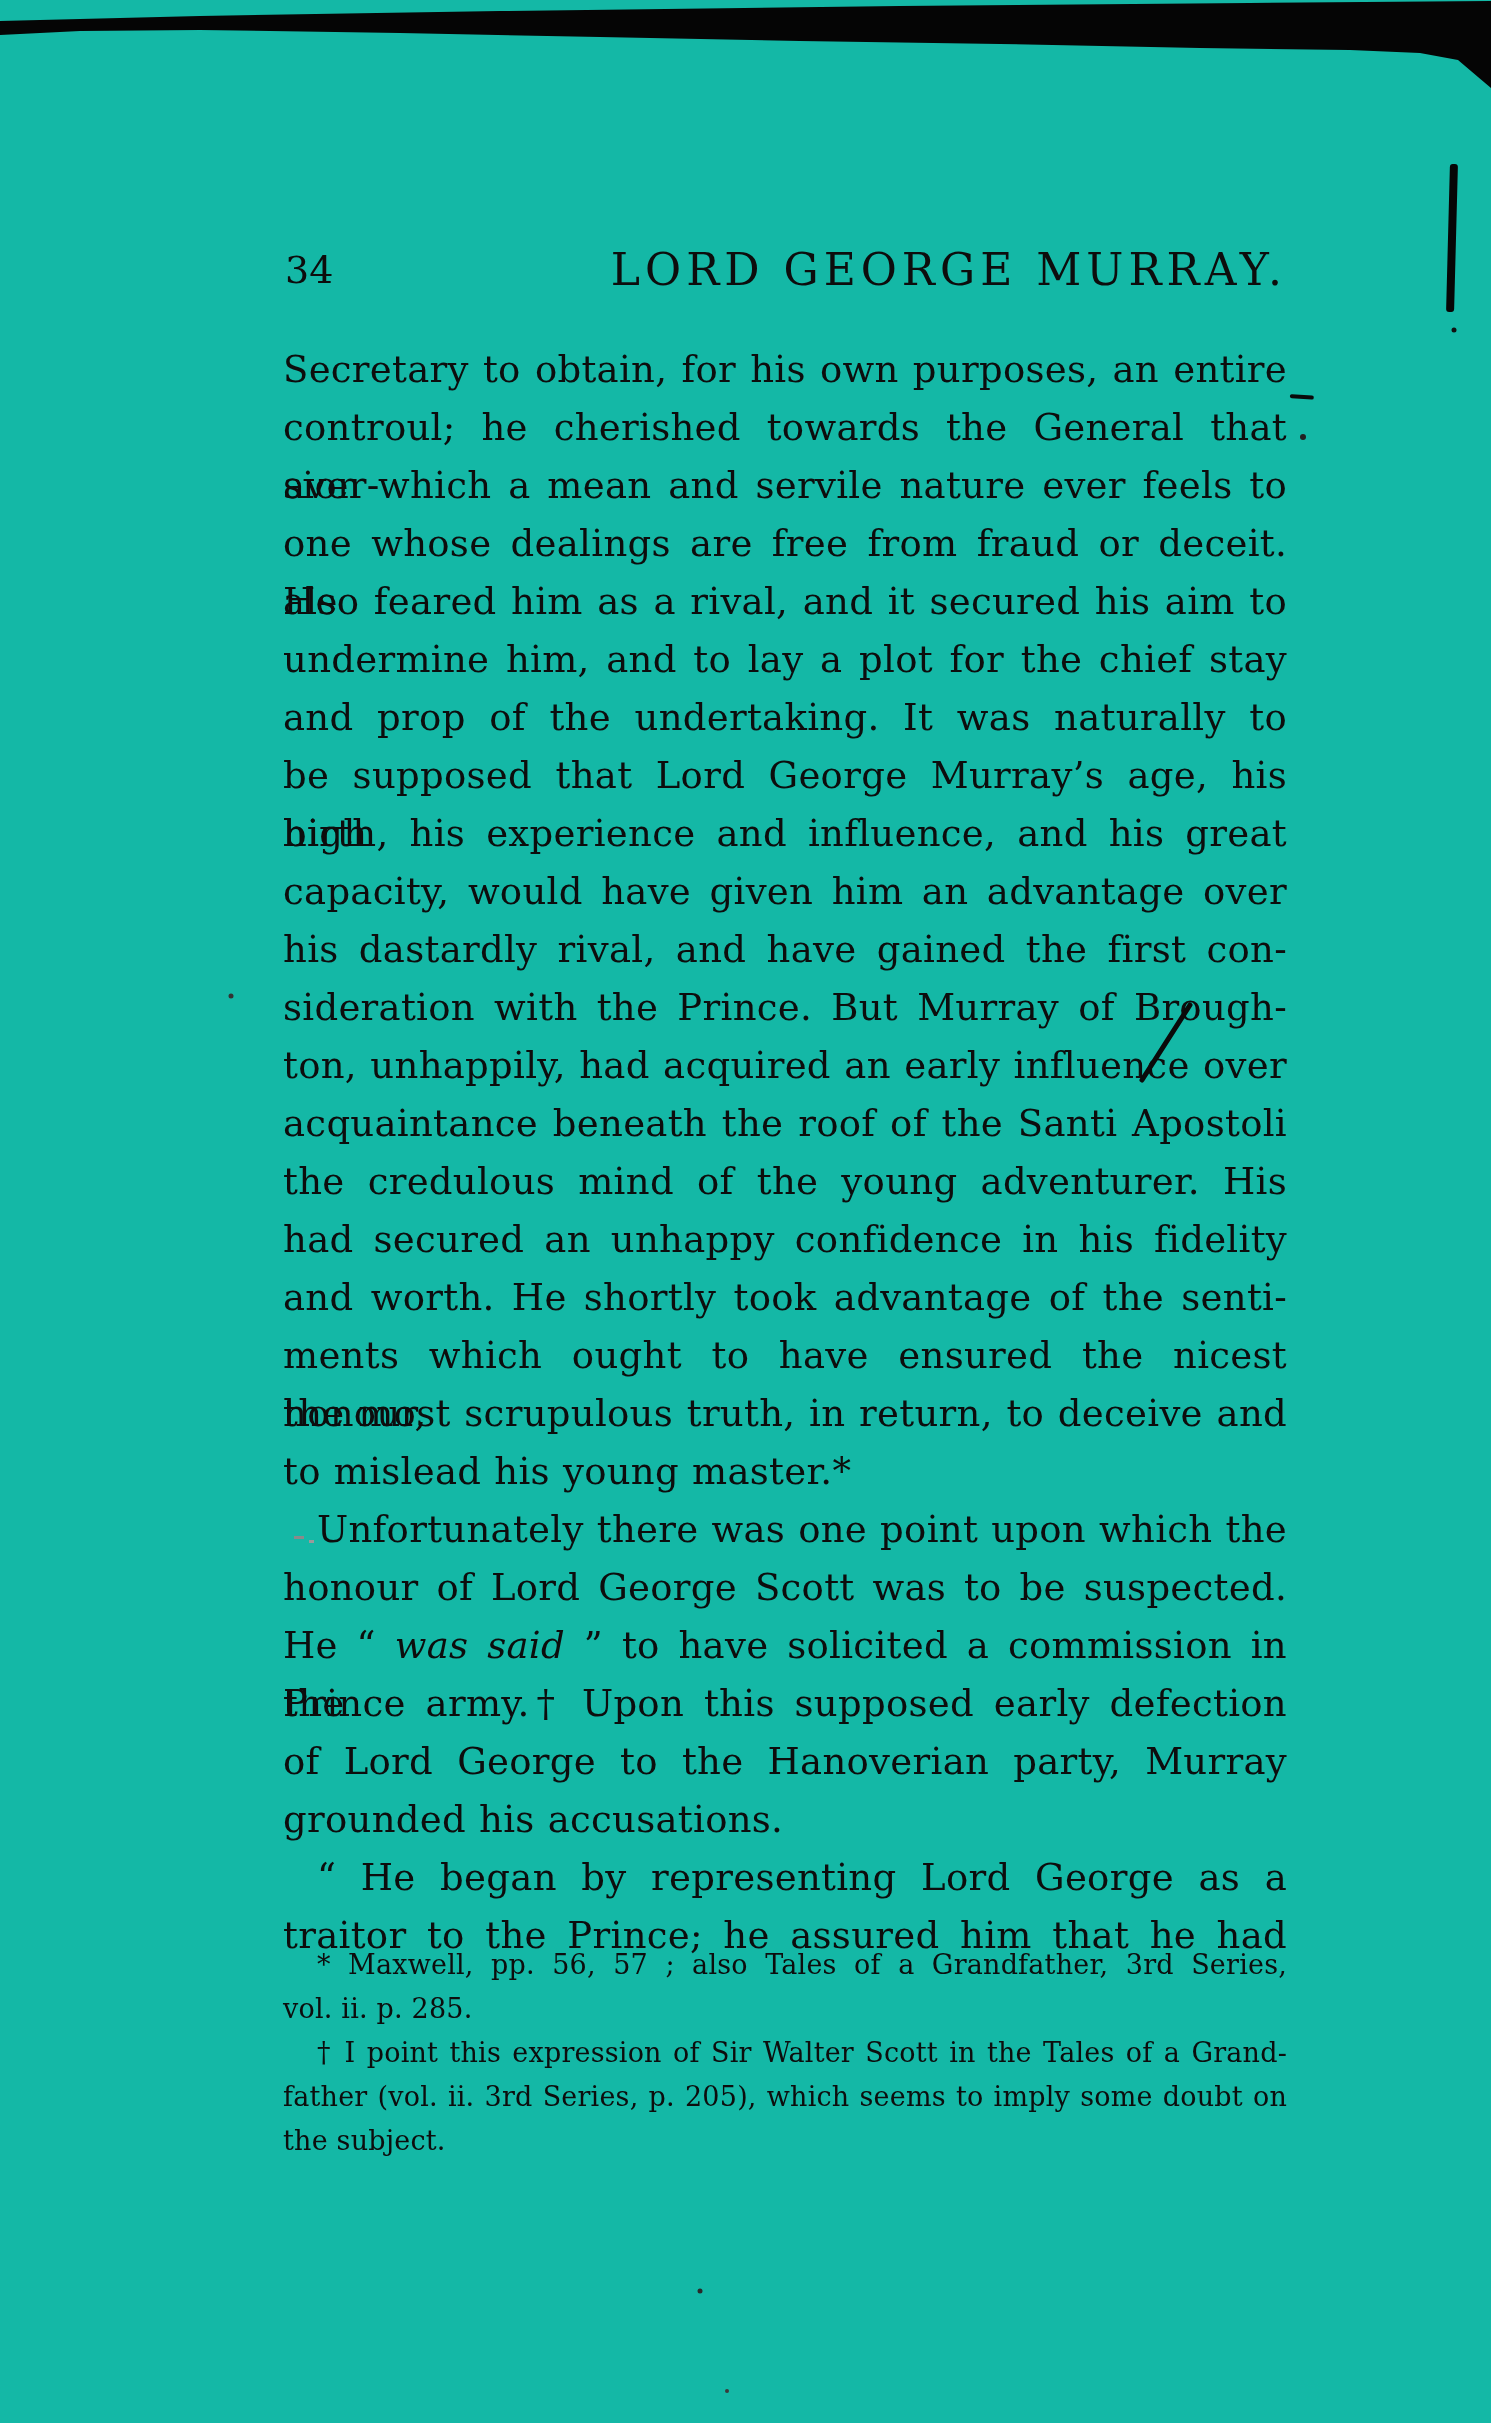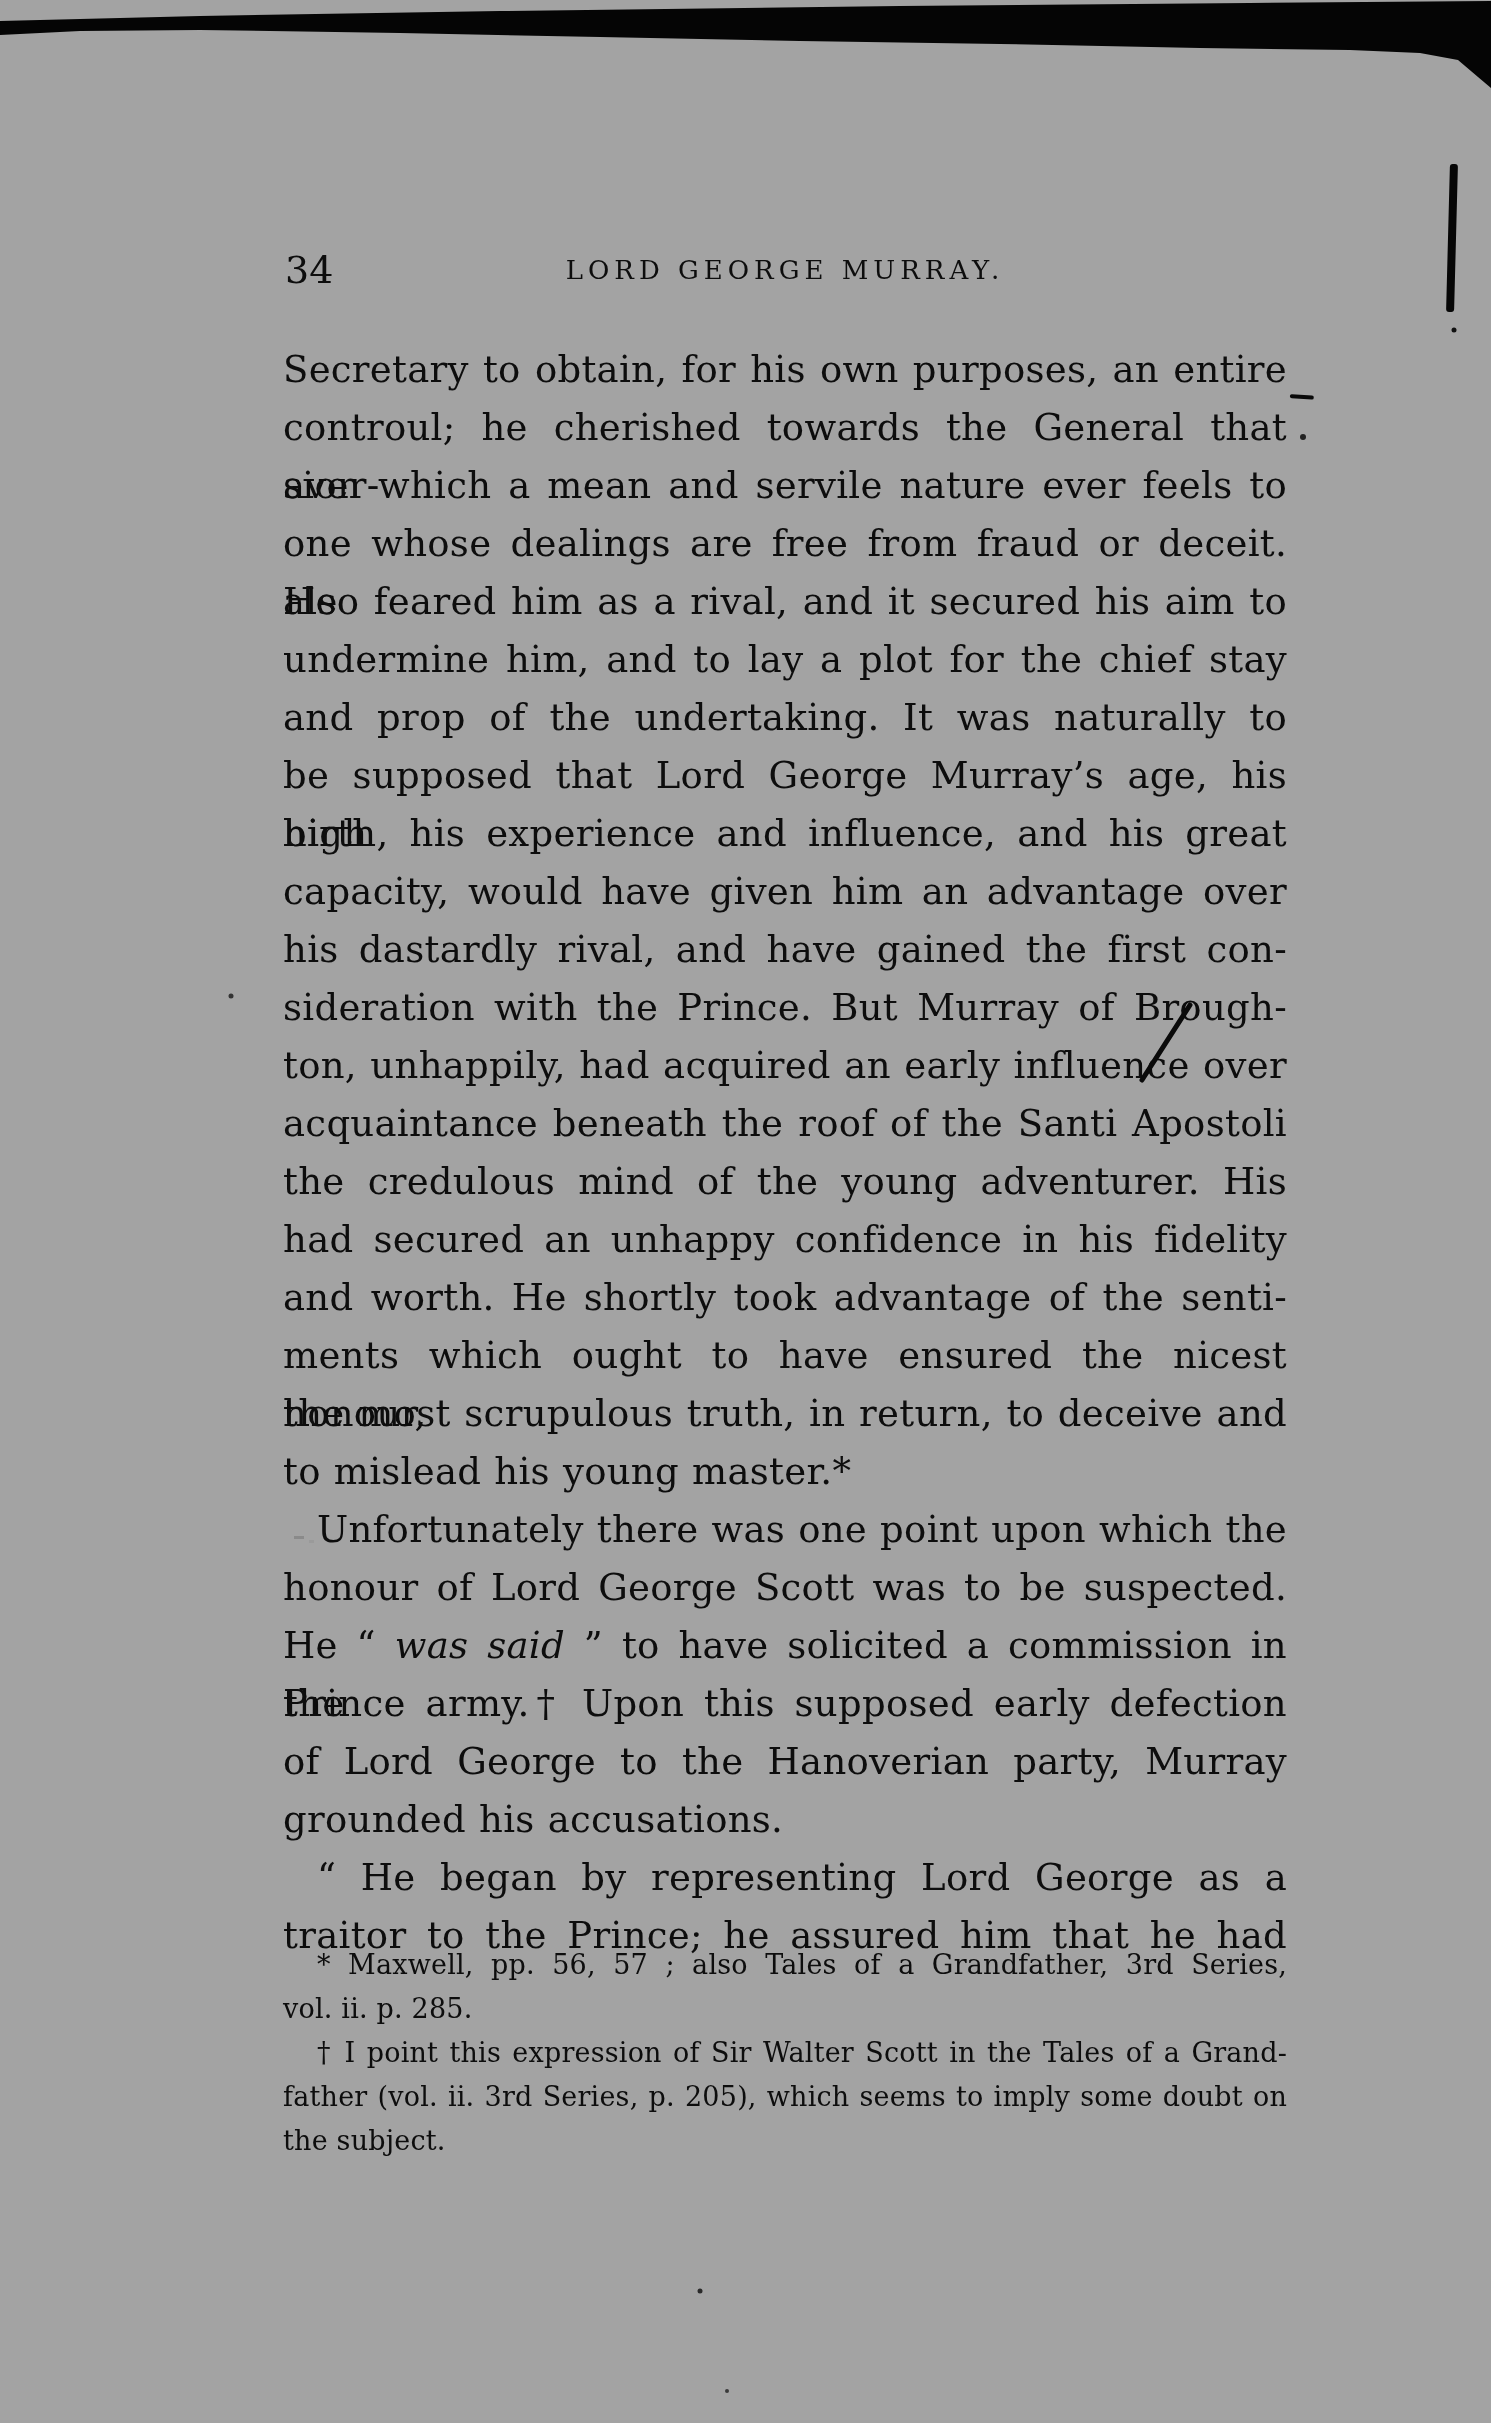--- a/index.html
+++ b/index.html
@@ -1,37 +1,37 @@
 <!DOCTYPE html>
 <html><head>
 <meta charset="utf-8">
 <style>
   html,body{margin:0;padding:0;background:#e8e8e8;}
   .page{
     position:relative;
     width:1491px;height:2423px;
-    background:#a3a3a3;
+    background:#14b8a6;
     overflow:hidden;
     font-family:"DejaVu Serif","Liberation Serif",serif;
     color:#0d0d0d;
   }
   .artifact-layer{
     position:absolute;left:0;top:0;width:1491px;height:2423px;
     pointer-events:none;
   }
   .running-header{
     position:absolute;left:283px;top:248px;width:1004px;height:50px;
   }
   .pagenum{
     position:absolute;left:2px;top:0;
     font-size:38px;line-height:44px;
   }
   .head-title{
-    display:block;text-align:center;
-    font-size:26px;line-height:44px;letter-spacing:5px;
+    display:block;text-align:right;
+    font-size:44px;line-height:44px;letter-spacing:5px;
     white-space:nowrap;
   }
   .body-text{
     position:absolute;left:283px;top:341px;width:1004px;
     font-size:37px;letter-spacing:0.3px;
     word-spacing:1px;
   }
   .body-text .line{height:58px;line-height:58px;}
   .footnotes{
     position:absolute;left:283px;top:1943px;width:1004px;

